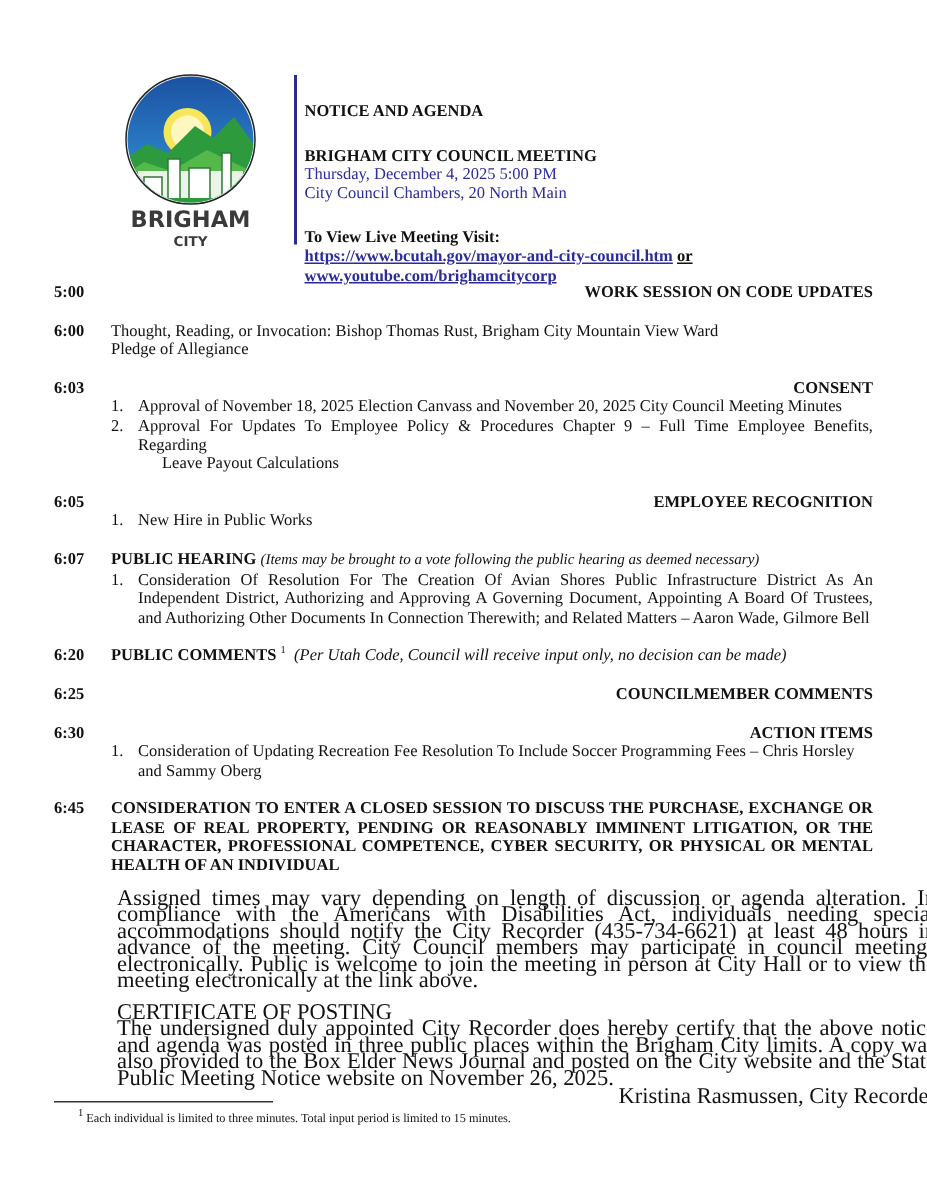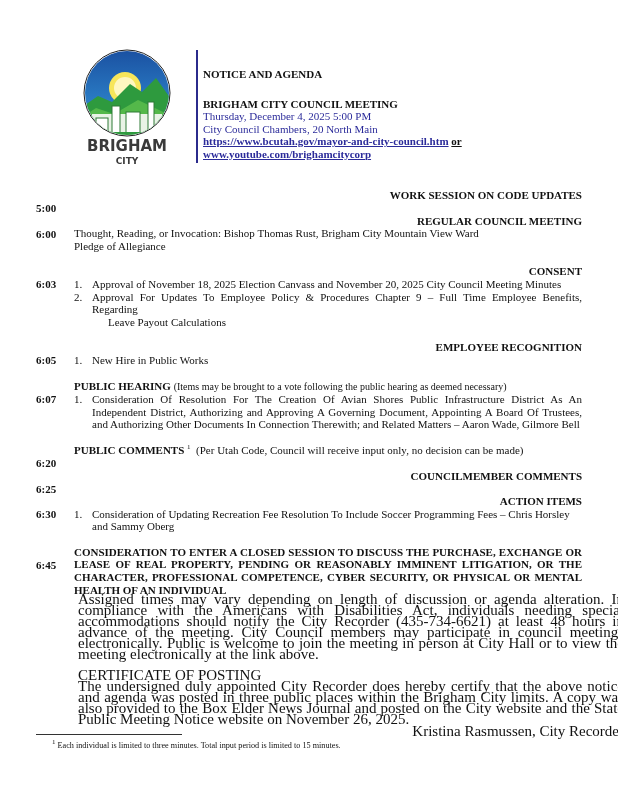--- a/index.html
+++ b/index.html
@@ -8,23 +8,23 @@
   .logo { position: absolute; left: 68px; top: 48px; width: 118px; height: 120px; }
   .header-rule { position: absolute; left: 196px; top: 50px; width: 2px; height: 113px; background: #2b2b8c; }
   .header { position: absolute; left: 203px; top: 51px; font-size: 11px; line-height: 12.6px; }
   .header .b { font-weight: bold; color: #111; margin-top: 17px; }
   .header .blue { color: #2b2b9a; }
   .header a { color: #2b2b9a; text-decoration: underline; font-weight: bold; }
   .header .or { font-weight: bold; text-decoration: underline; color: #111; }
 
   .agenda { position: absolute; left: 36px; top: 189px; width: 546px; font-size: 11px; line-height: 12.6px; }
   .sec { position: relative; padding-left: 38px; margin-bottom: 13px; }
-  .sec .time { position: absolute; left: 0; top: 13px; font-weight: bold; }
+  .sec .time { position: absolute; left: 0; top: 0; font-weight: bold; }
   .sec .title { font-weight: bold; text-align: right; }
-  .sec .note { font-weight: normal; font-size: 10px; text-align: right; }
+  .sec .note { font-style: italic; font-weight: normal; font-size: 10px; text-align: right; }
   .sec .sub { }
   .sec ol { margin: 0; padding: 0; list-style: none; }
   .sec ol li { position: relative; padding-left: 18px; text-align: justify; }
   .sec ol li .num { position: absolute; left: 0; top: 0; }
   .sec ol li.hang .cont { display: block; padding-left: 16px; }
   .closed { font-weight: bold; text-align: justify; }
   sup { font-size: 7px; vertical-align: super; line-height: 0; }
 
   .notice { position: absolute; left: 36px; top: 594px; width: 546px; font-size: 15px; line-height: 10.9px; text-align: justify; margin-left: 42px; }
   .cert-title { margin-top: 11px; }
@@ -67,37 +67,37 @@
   </svg>
 </div>
 
 <div class="header-rule"></div>
 
 <div class="header">
   <div class="b">NOTICE AND AGENDA</div>
   <div class="b">BRIGHAM CITY COUNCIL MEETING</div>
   <div class="blue">Thursday, December 4, 2025 5:00 PM</div>
   <div class="blue">City Council Chambers, 20 North Main</div>
+  <div class="b">To View Live Meeting Visit:</div>
   <div>
     <a>https://www.bcutah.gov/mayor-and-city-council.htm</a>
     <span class="or">or</span>
   </div>
   <div><a>www.youtube.com/brighamcitycorp</a></div>
 </div>
 
 <div class="agenda">
 
   <div class="sec">
     <span class="time">5:00</span>
     <div class="title">WORK SESSION ON CODE UPDATES</div>
   </div>
 
   <div class="sec">
     <span class="time">6:00</span>
-    <div class="title">REGULAR COUNCIL MEETING</div>
     <div class="sub">Thought, Reading, or Invocation: Bishop Thomas Rust, Brigham City Mountain View Ward</div>
     <div class="sub">Pledge of Allegiance</div>
   </div>
 
   <div class="sec">
     <span class="time">6:03</span>
     <div class="title">CONSENT</div>
     <ol>
       <li>
         <span class="num">1.</span>

